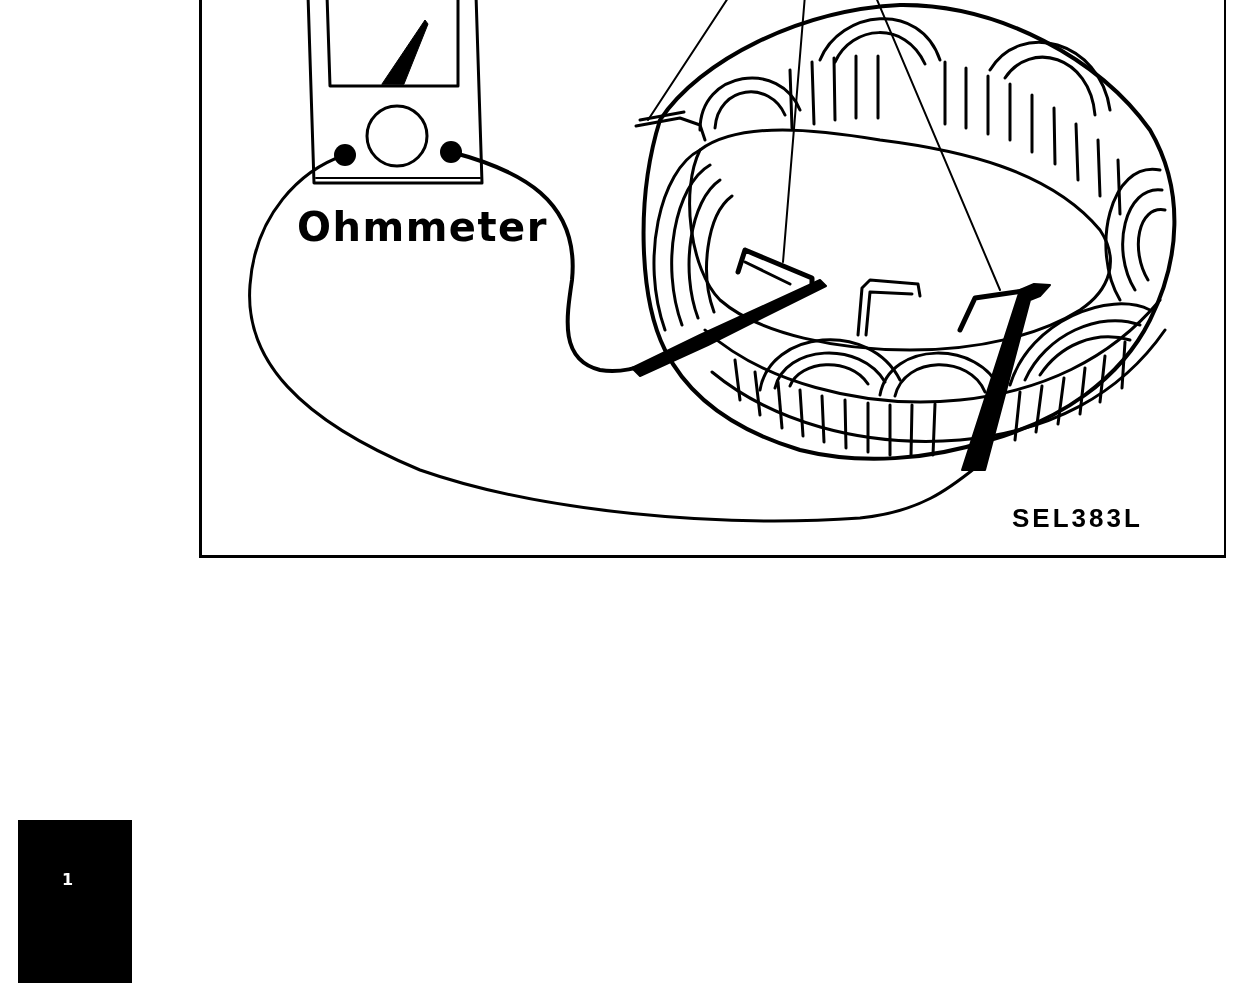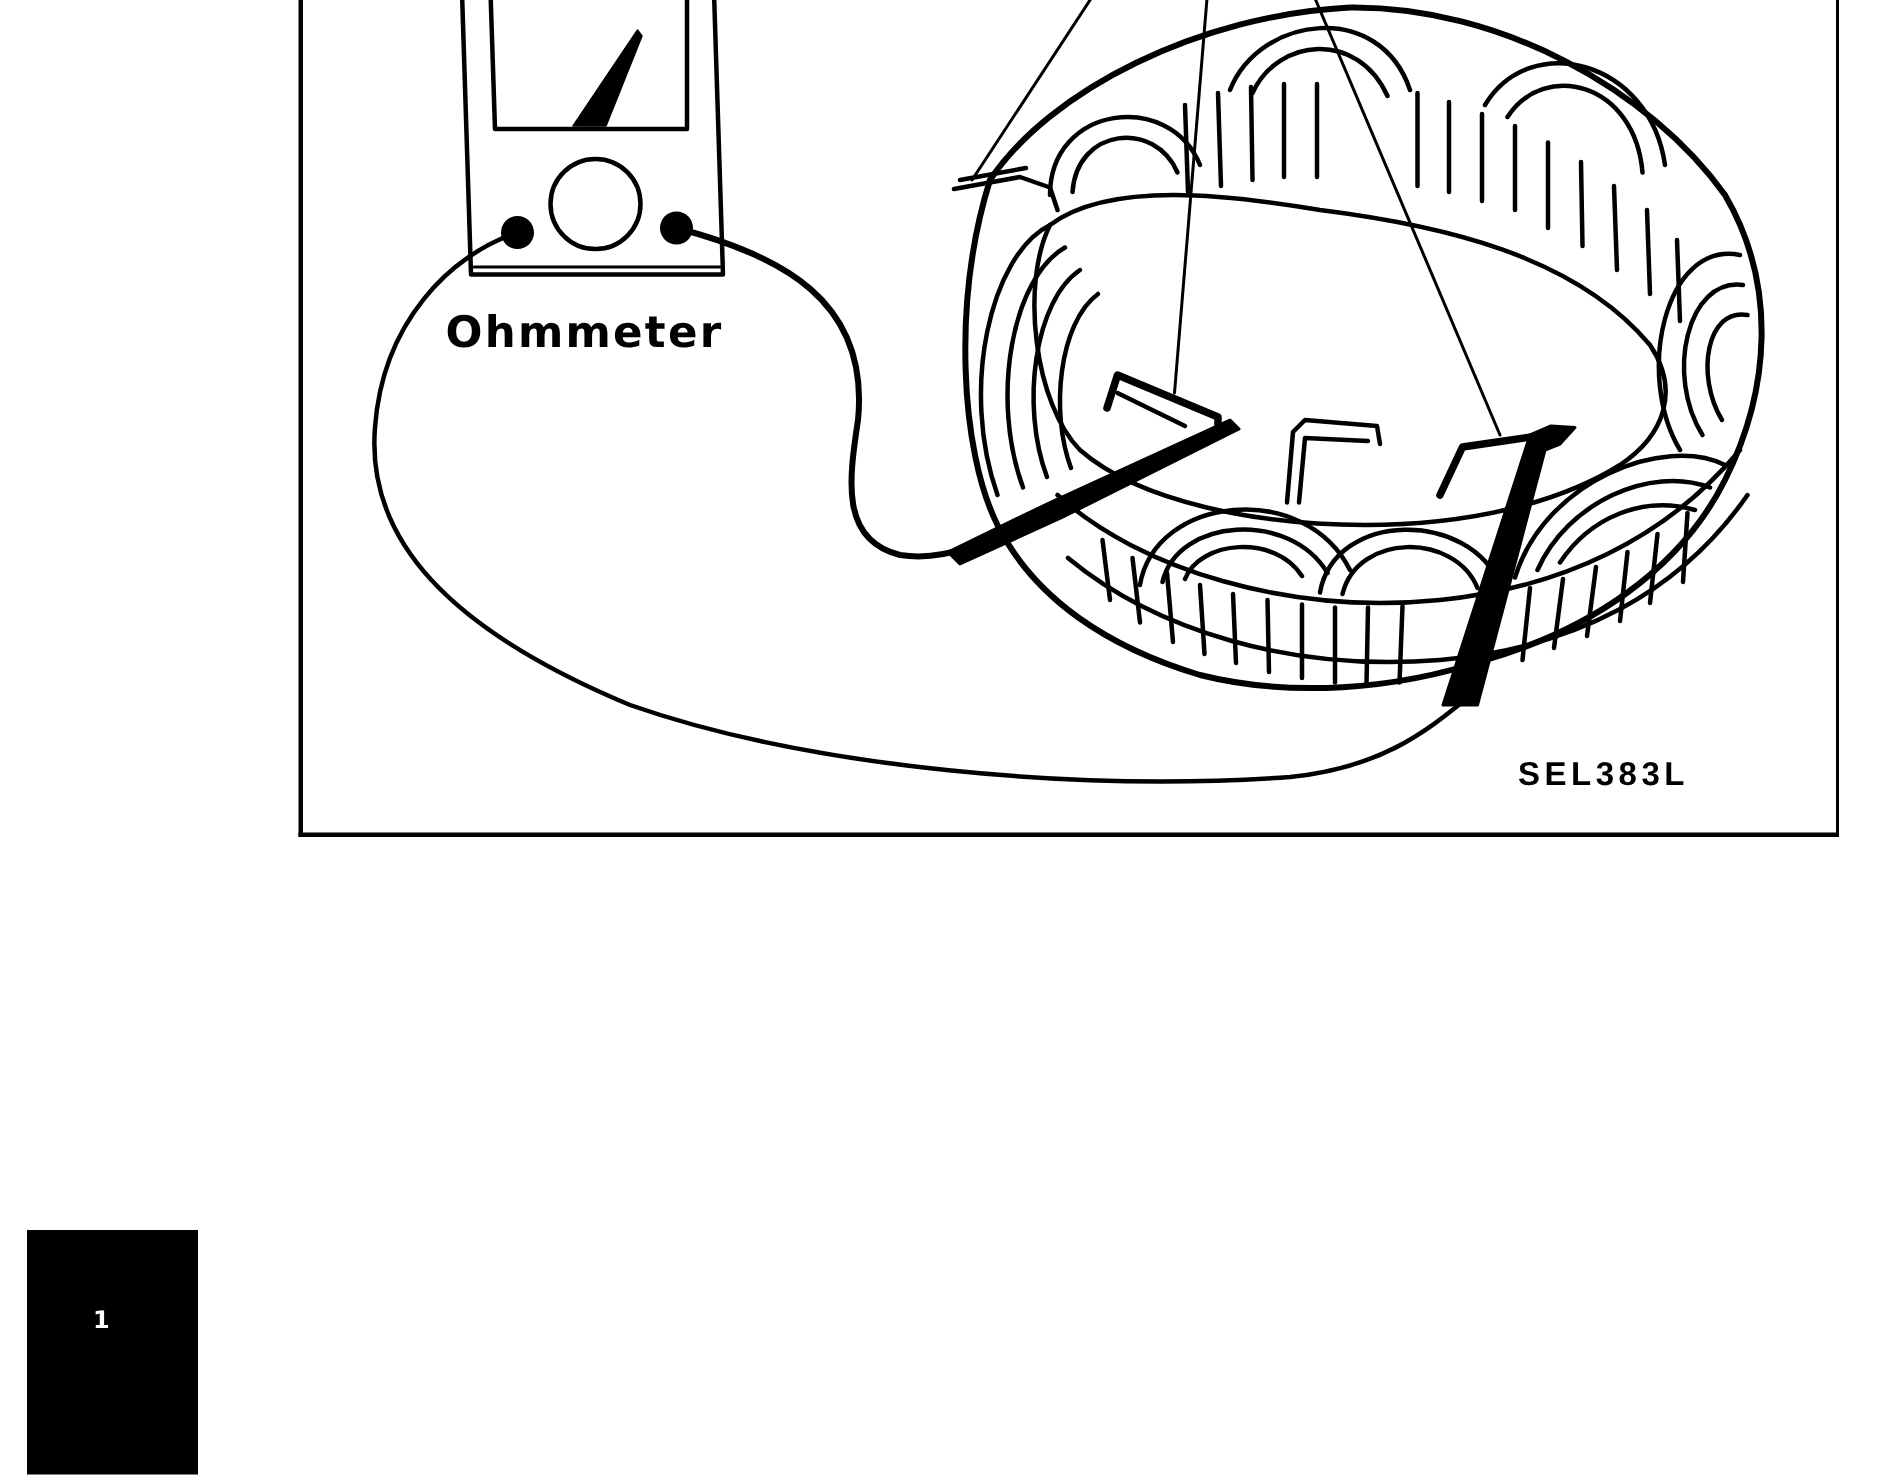--- a/index.html
+++ b/index.html
@@ -32,31 +32,31 @@
       top: 0;
       width: 1257px;
       height: 983px;
     }
     .meter-label {
       position: absolute;
       left: 297px;
       top: 207px;
       font-family: "DejaVu Sans", sans-serif;
       font-weight: bold;
-      font-size: 29px;
+      font-size: 40px;
       letter-spacing: 1.5px;
       line-height: 1;
     }
     .figure-code {
       position: absolute;
       left: 1012px;
       top: 505px;
       font-family: "Liberation Sans", sans-serif;
       font-weight: bold;
-      font-size: 22px;
+      font-size: 26px;
       letter-spacing: 3px;
       line-height: 1;
     }
     .page-tab {
       position: absolute;
       left: 18px;
       top: 820px;
       width: 114px;
       height: 163px;
       background: #000;

